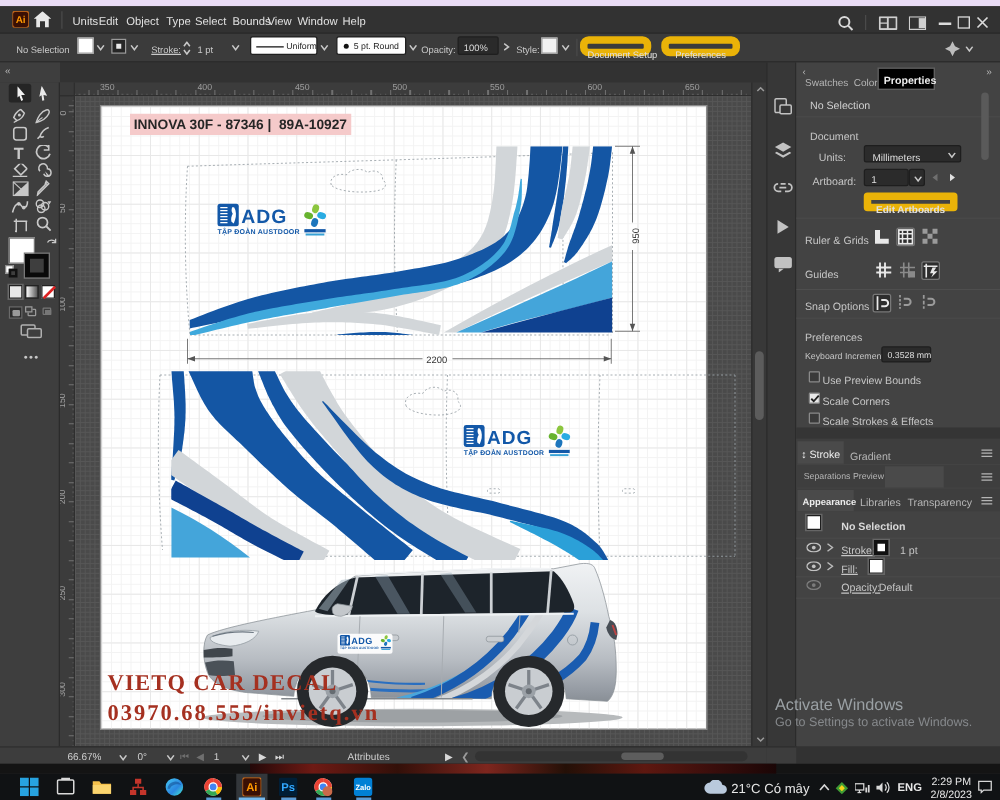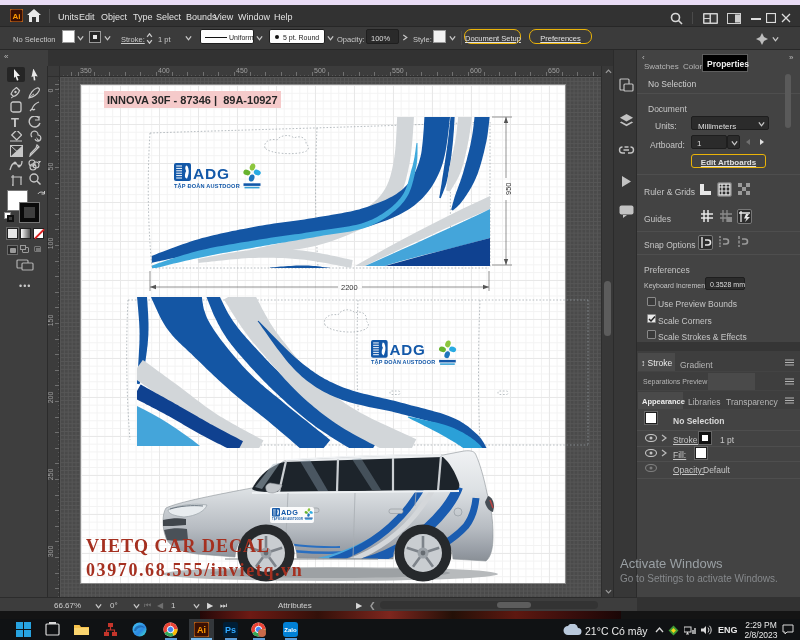--- a/index.html
+++ b/index.html
@@ -7,21 +7,21 @@
 .abs{position:absolute;}
 
 #topstrip{left:0;top:0;width:800px;height:5px;background:#e9dcf5;}
 #menubar{left:0;top:5px;width:800px;height:22px;background:#323232;border-bottom:1px solid #272727;}
 .menu{position:absolute;top:7px;font-size:9px;color:#e2e2e2;}
 #optbar{left:0;top:27px;width:800px;height:23px;background:#3b3b3b;border-bottom:1px solid #282828;}
 .ob{position:absolute;top:8px;font-size:7.5px;color:#c9c9c9;}
 .chev{position:absolute;width:7px;height:5px;}
 .wbox{position:absolute;background:#fdfdfd;border:1px solid #1f1f1f;border-radius:2px;color:#1c1c1c;font-size:7.5px;}
 .dbox{position:absolute;background:#2a2a2a;border:1px solid #1f1f1f;border-radius:2px;color:#dcdcdc;font-size:7.5px;}
-.obtn{position:absolute;border:1px solid #eab308;border-radius:7px;color:#e0e0e0;font-size:7.5px;text-align:center;white-space:nowrap;text-decoration:underline;}
+.obtn{position:absolute;border:6px solid #eab308;border-radius:7px;color:#e0e0e0;font-size:7.5px;text-align:center;white-space:nowrap;}
 
 #tabrow{left:48px;top:50px;width:553px;height:16px;background:#2b2b2b;}
 #doctab{position:absolute;left:0px;top:0;width:334px;height:16px;background:#4e5154;color:#ccd2d8;font-size:8.5px;}
 #toolhead{left:0;top:50px;width:48px;height:16px;background:#3e3e3e;color:#bbb;}
 
 #hruler{left:48px;top:66px;width:553px;height:11px;background:#3c3c3c;border-bottom:1px solid #2e2e2e;
  background-image:repeating-linear-gradient(90deg,#707070 0 1px,transparent 1px 15.6px),repeating-linear-gradient(90deg,#585858 0 1px,transparent 1px 3.9px);
  background-size:100% 5px,100% 2.5px;background-repeat:repeat-x,repeat-x;background-position:30px 6px,30px 8.5px;}
 .rlab{position:absolute;top:1px;font-size:7px;color:#9f9f9f;}
 #vruler{left:48px;top:77px;width:12px;height:520px;background:#3c3c3c;border-right:1px solid #2e2e2e;

